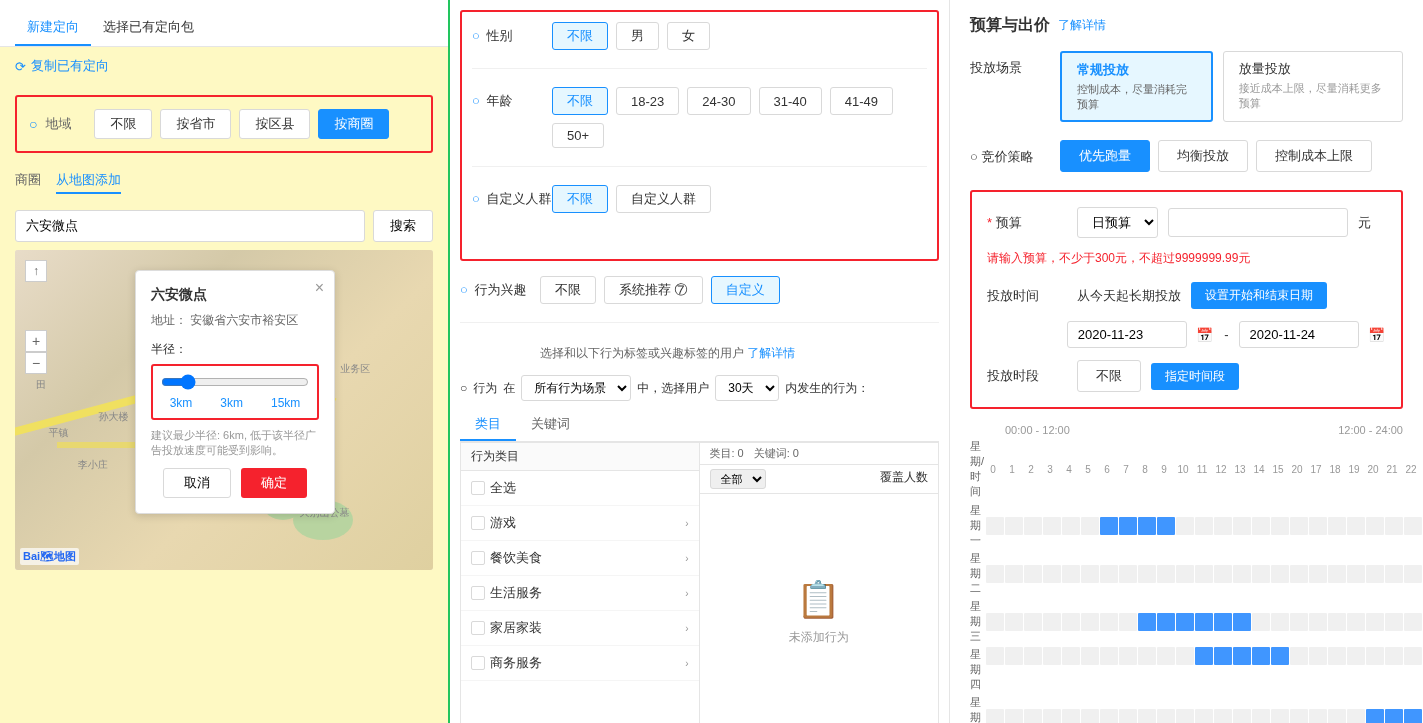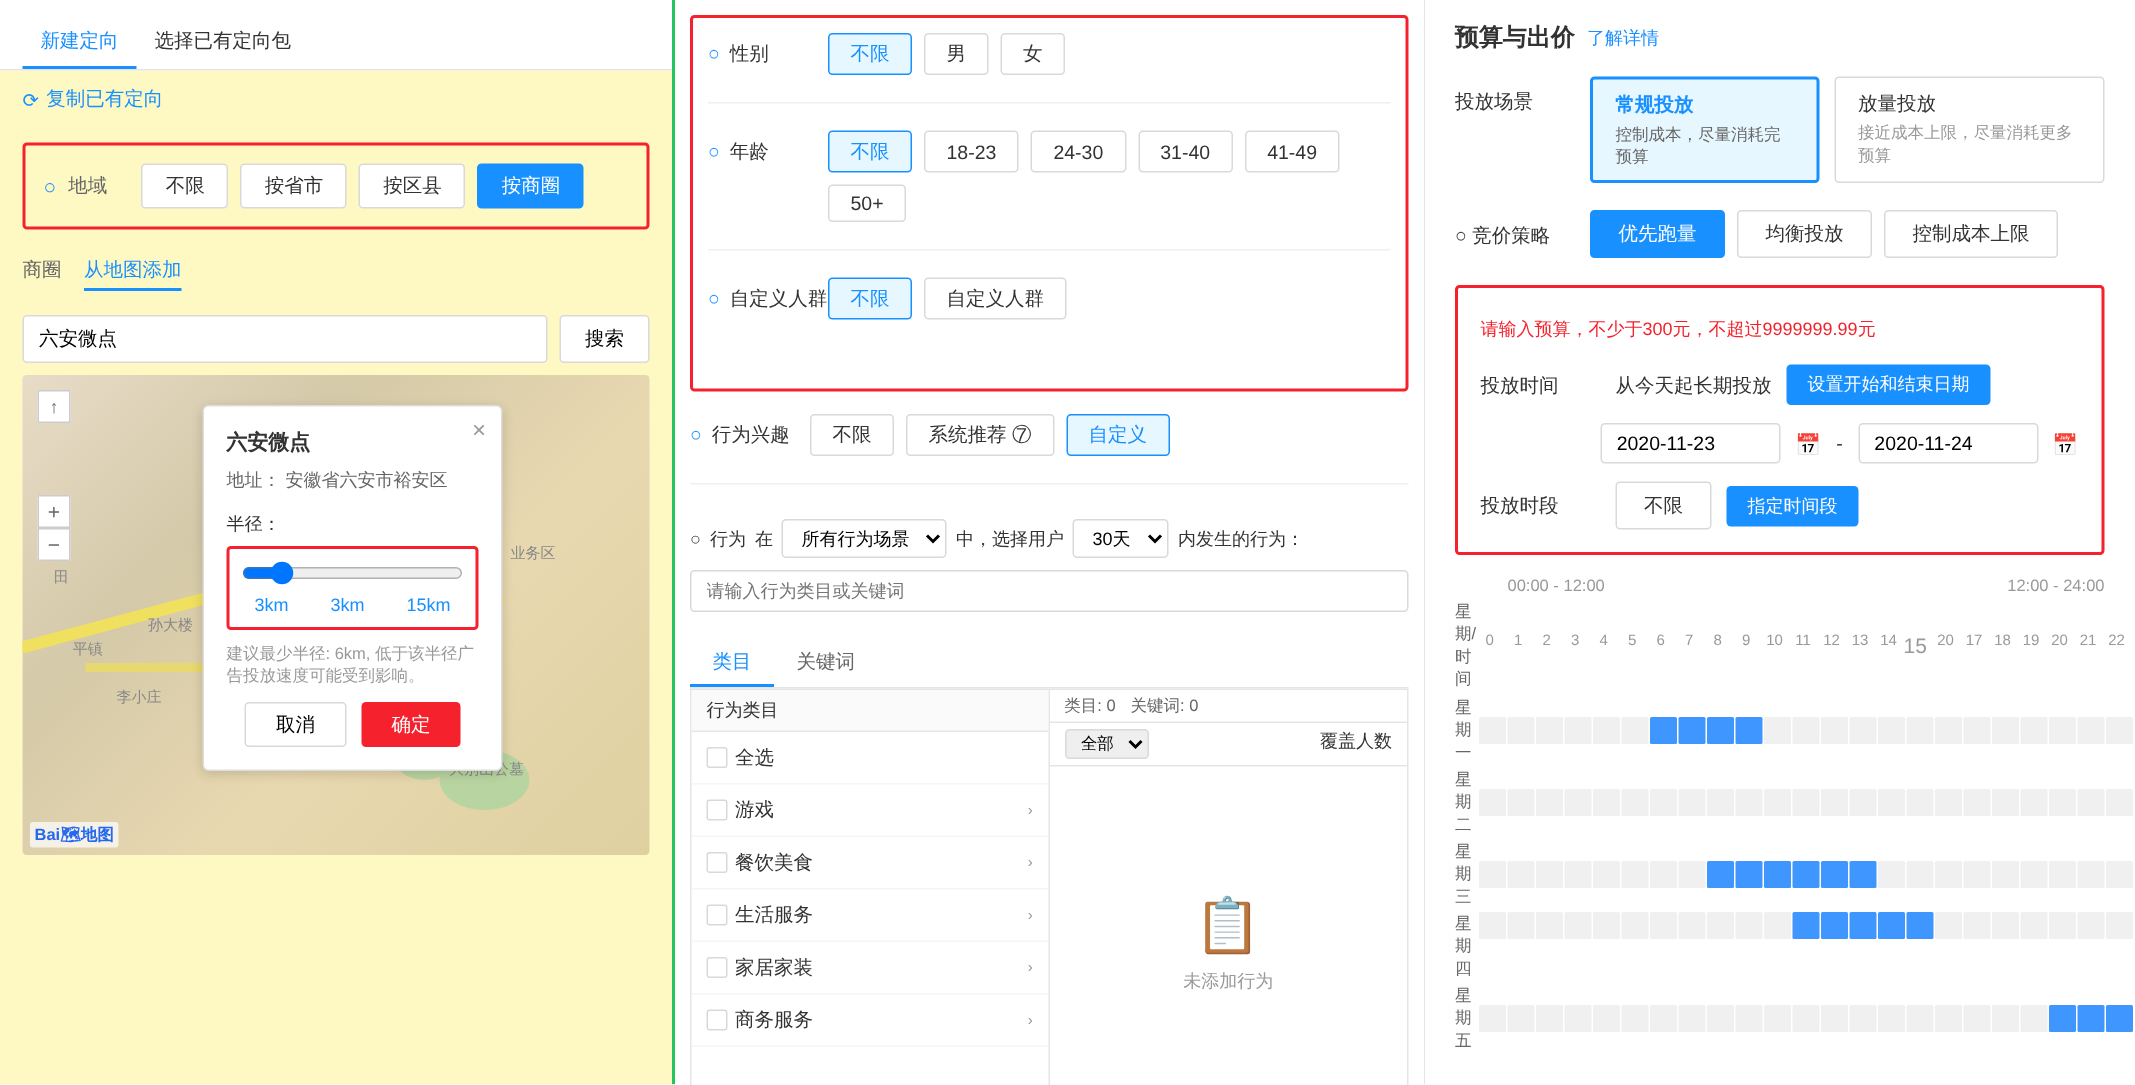--- a/index.html
+++ b/index.html
@@ -263,39 +263,37 @@
         <div class="audience-label">
           <span class="label-icon">○</span>
           行为兴趣
         </div>
         <div class="audience-options">
           <button class="aud-btn">不限</button>
           <button class="aud-btn">系统推荐 ⑦</button>
           <button class="aud-btn active">自定义</button>
         </div>
       </div>
+      <div style="font-size: 12px; color: #666; padding: 4px 0 8px 80px;">选择和以下行为标签或兴趣标签的用户 <span style="color:#1890ff;cursor:pointer;">了解详情</span></div>
     </div>
 
     <div style="padding: 0 10px 8px; display:flex; align-items:center; gap:6px; font-size:12px;">
       <span>○</span>
       <span>行为</span>
       <span>在</span>
       <select class="select-dropdown">
         <option>所有行为场景</option>
       </select>
       <span>中，选择用户</span>
       <select class="select-days">
         <option>30天</option>
       </select>
       <span>内发生的行为：</span>
     </div>
 
-    <div style="padding: 0 10px 8px;">
-      <input class="keyword-input" placeholder="请输入行为类目或关键词" style="">
-    </div>
 
     <div style="display:flex; border-bottom: 1px solid #e5e5e5; margin: 0 10px;">
       <div style="padding:6px 15px; font-size:13px; color:#1890ff; border-bottom:2px solid #1890ff; cursor:pointer;">类目</div>
       <div style="padding:6px 15px; font-size:13px; color:#666; cursor:pointer;">关键词</div>
     </div>
 
     <div style="display:flex; margin:0 10px; border:1px solid #e5e5e5; height:290px;">
 
       <div style="width:50%; border-right:1px solid #e5e5e5; overflow-y:auto;">
         <div style="padding:5px 10px; background:#fafafa; font-size:12px; color:#333; border-bottom:1px solid #e5e5e5;">行为类目</div>
@@ -378,20 +376,31 @@
       </div>
       <div class="bid-options">
         <button class="option-btn active">优先跑量</button>
         <button class="option-btn">均衡投放</button>
         <button class="option-btn">控制成本上限</button>
       </div>
     </div>
 
     <div class="budget-section">
 
+      <div class="budget-row">
+        <div class="budget-label">
+          <span style="color:#f5222d;">*</span>
+          <span>预算</span>
+        </div>
+        <select class="budget-select">
+          <option>日预算</option>
+        </select>
+        <input class="budget-input" type="number" placeholder="" style="">
+        <span class="budget-unit">元</span>
+      </div>
       <div class="budget-hint">请输入预算，不少于300元，不超过9999999.99元</div>
 
       <div style="height:15px;"></div>
       <div class="time-row">
         <div class="budget-label">投放时间</div>
         <span class="time-text">从今天起长期投放</span>
         <button class="time-btn">设置开始和结束日期</button>
       </div>
 
       <div class="date-row">
@@ -430,21 +439,21 @@
           <div style="width:18px; text-align:center; font-size:10px; color:#999;">5</div>
           <div style="width:18px; text-align:center; font-size:10px; color:#999;">6</div>
           <div style="width:18px; text-align:center; font-size:10px; color:#999;">7</div>
           <div style="width:18px; text-align:center; font-size:10px; color:#999;">8</div>
           <div style="width:18px; text-align:center; font-size:10px; color:#999;">9</div>
           <div style="width:18px; text-align:center; font-size:10px; color:#999;">10</div>
           <div style="width:18px; text-align:center; font-size:10px; color:#999;">11</div>
           <div style="width:18px; text-align:center; font-size:10px; color:#999;">12</div>
           <div style="width:18px; text-align:center; font-size:10px; color:#999;">13</div>
           <div style="width:18px; text-align:center; font-size:10px; color:#999;">14</div>
-          <div style="width:18px; font-size:14px; color:#999;">15</div>
+          <div style="width:18px; text-align:center; font-size:10px; color:#999;">15</div>
           <div style="width:18px; text-align:center; font-size:10px; color:#999;">20</div>
           <div style="width:18px; text-align:center; font-size:10px; color:#999;">17</div>
           <div style="width:18px; text-align:center; font-size:10px; color:#999;">18</div>
           <div style="width:18px; text-align:center; font-size:10px; color:#999;">19</div>
           <div style="width:18px; text-align:center; font-size:10px; color:#999;">20</div>
           <div style="width:18px; text-align:center; font-size:10px; color:#999;">21</div>
           <div style="width:18px; text-align:center; font-size:10px; color:#999;">22</div>
           <div style="width:18px; text-align:center; font-size:10px; color:#999;">23</div>
         </div>
       </div>

